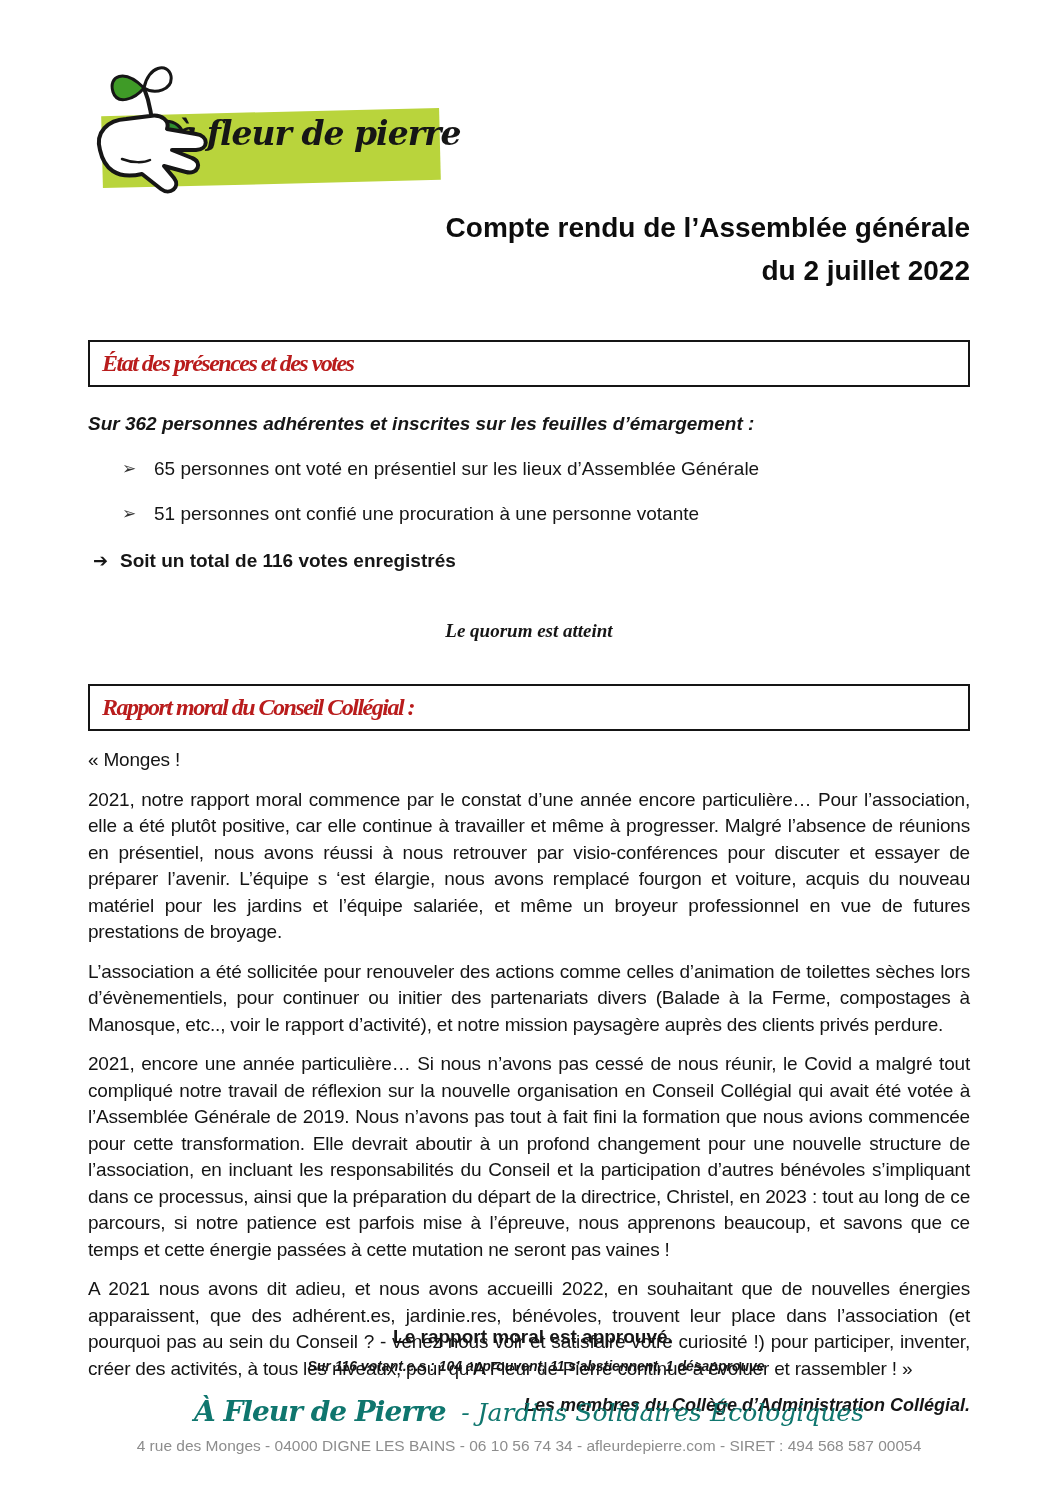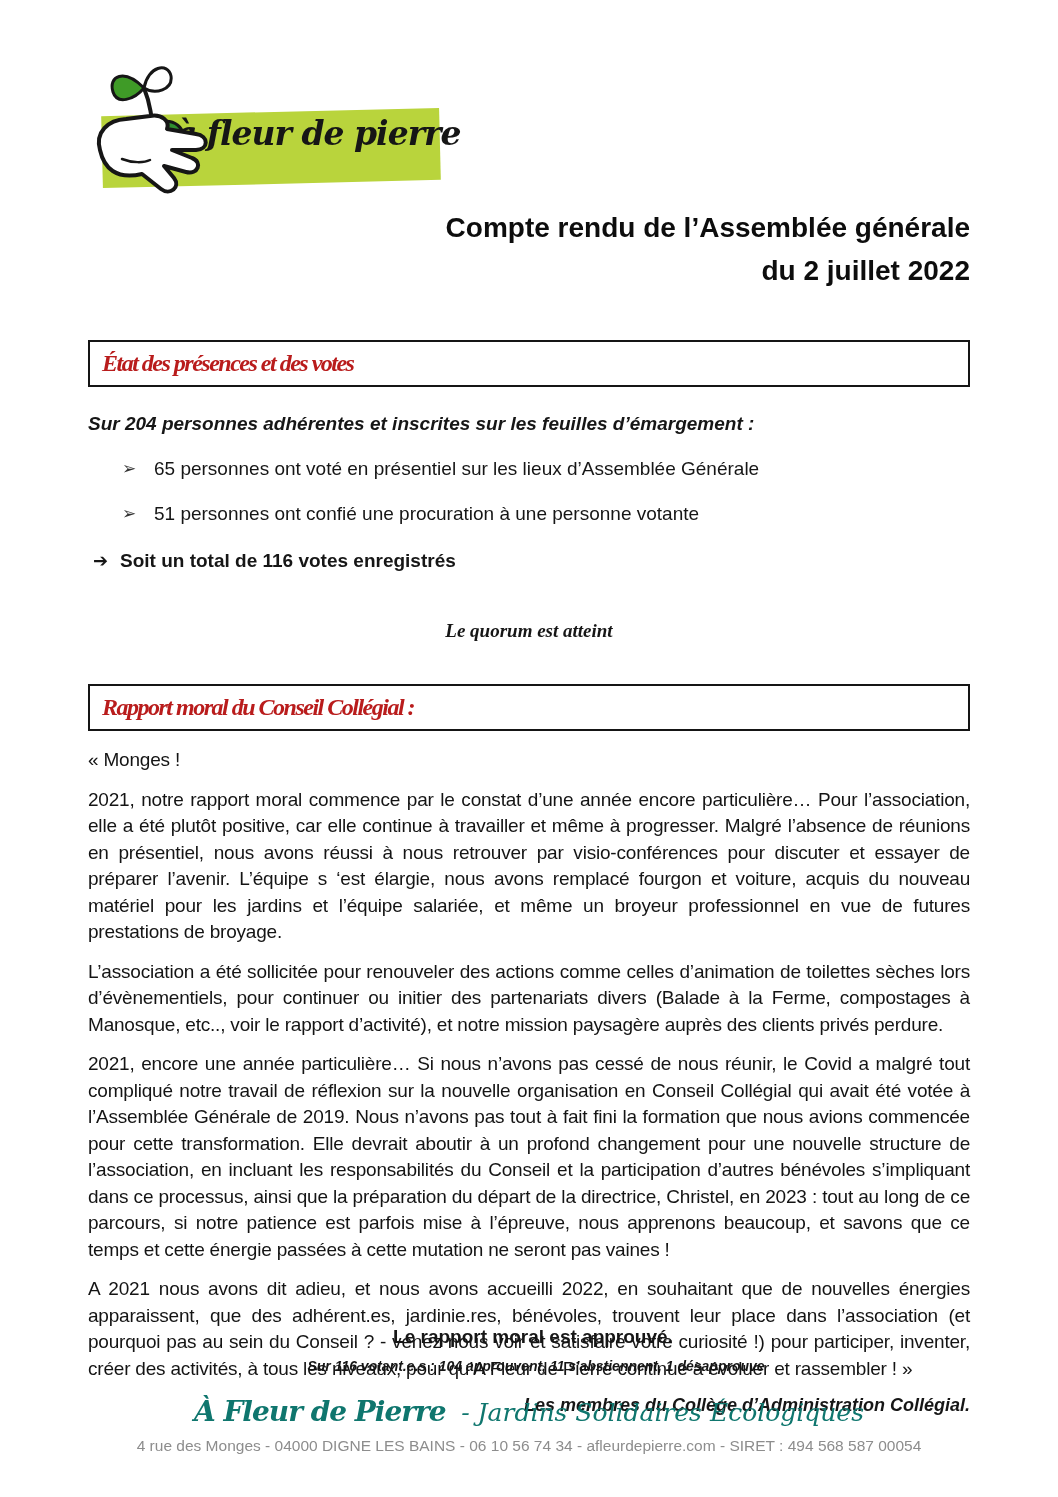--- a/index.html
+++ b/index.html
@@ -107,21 +107,21 @@
 
     <div class="doc-title">
       <div>Compte rendu de l’Assemblée générale</div>
       <div>du 2 juillet 2022</div>
     </div>
 
     <div class="section-box box-presences">
       <span class="heading script">État des présences et des votes</span>
     </div>
 
-    <div class="intro-line">Sur 204 personnes adhérentes et inscrites sur les feuilles d’émargement :</div>
+    <div class="intro-line">Sur 362 personnes adhérentes et inscrites sur les feuilles d’émargement :</div>
 
     <div class="bullet-row">
       <span class="marker">➢</span>
       <span>65 personnes ont voté en présentiel sur les lieux d’Assemblée Générale</span>
     </div>
     <div class="bullet-row">
       <span class="marker">➢</span>
       <span>51 personnes ont confié une procuration à une personne votante</span>
     </div>
 

